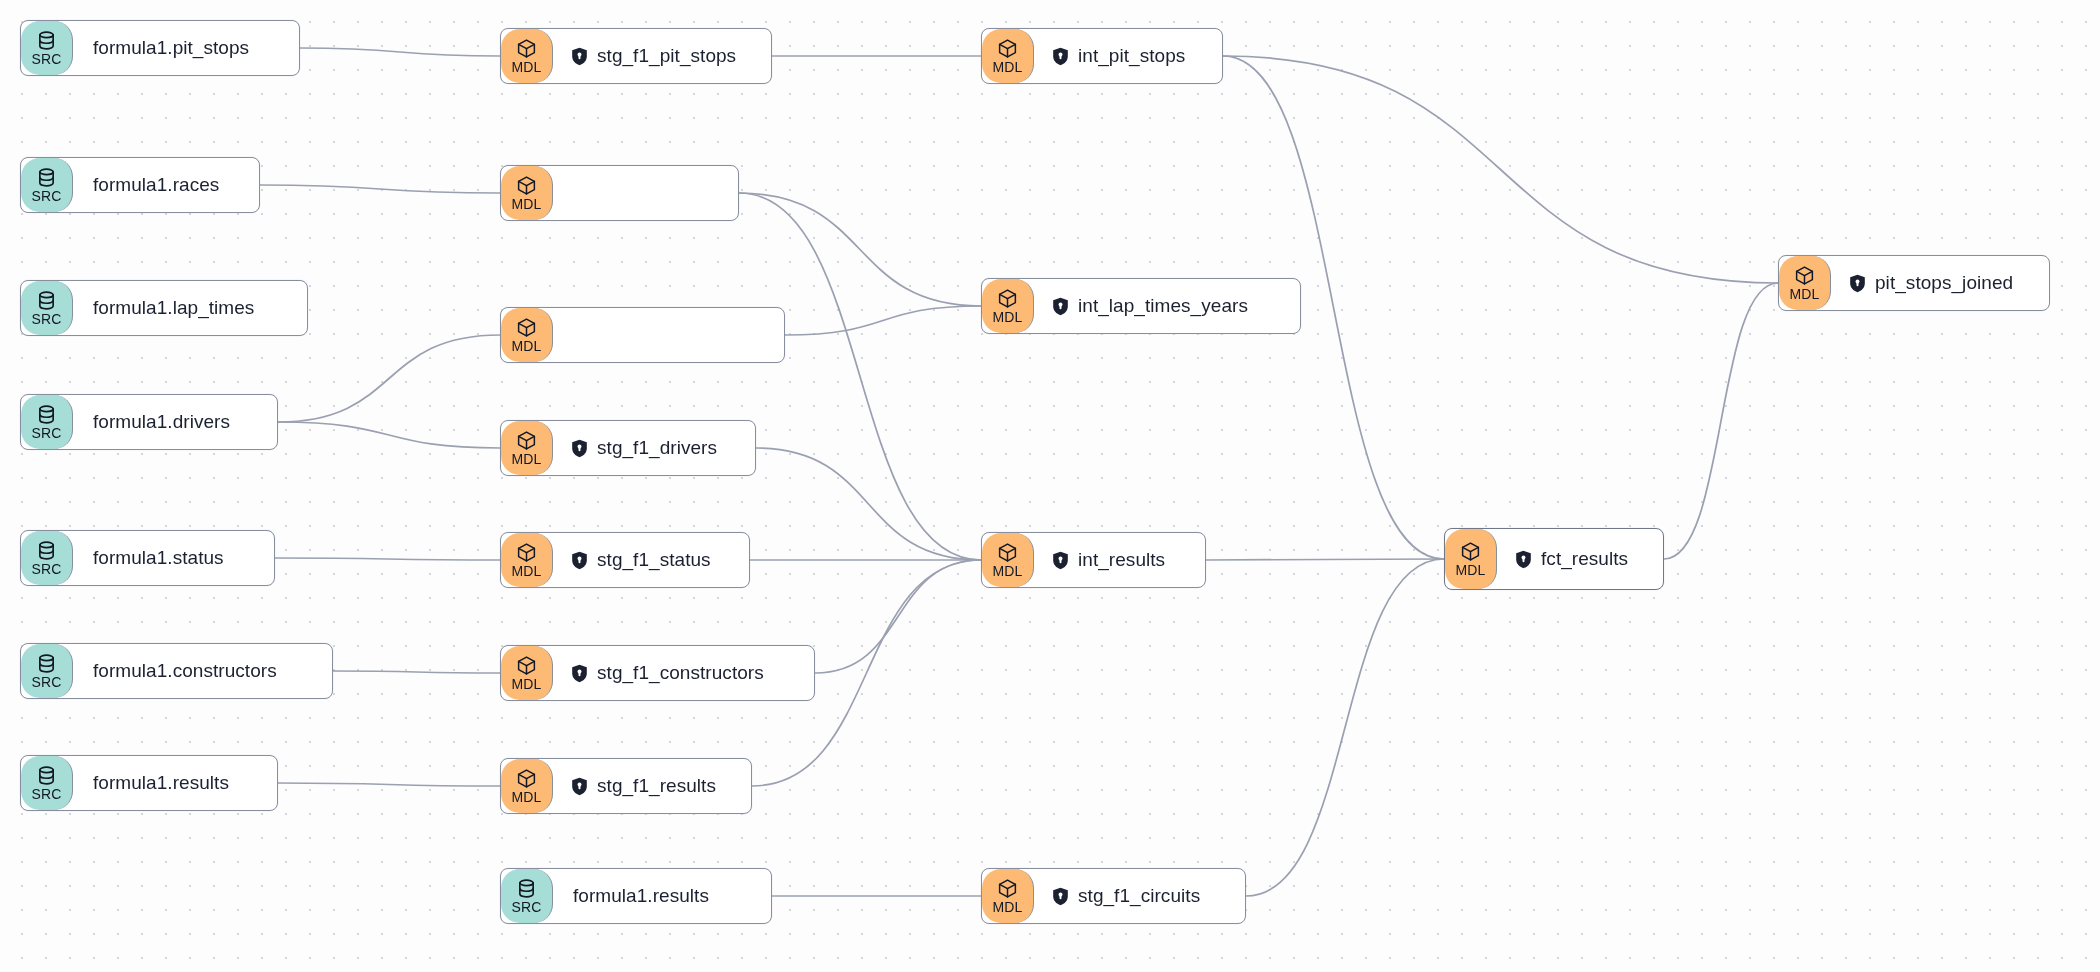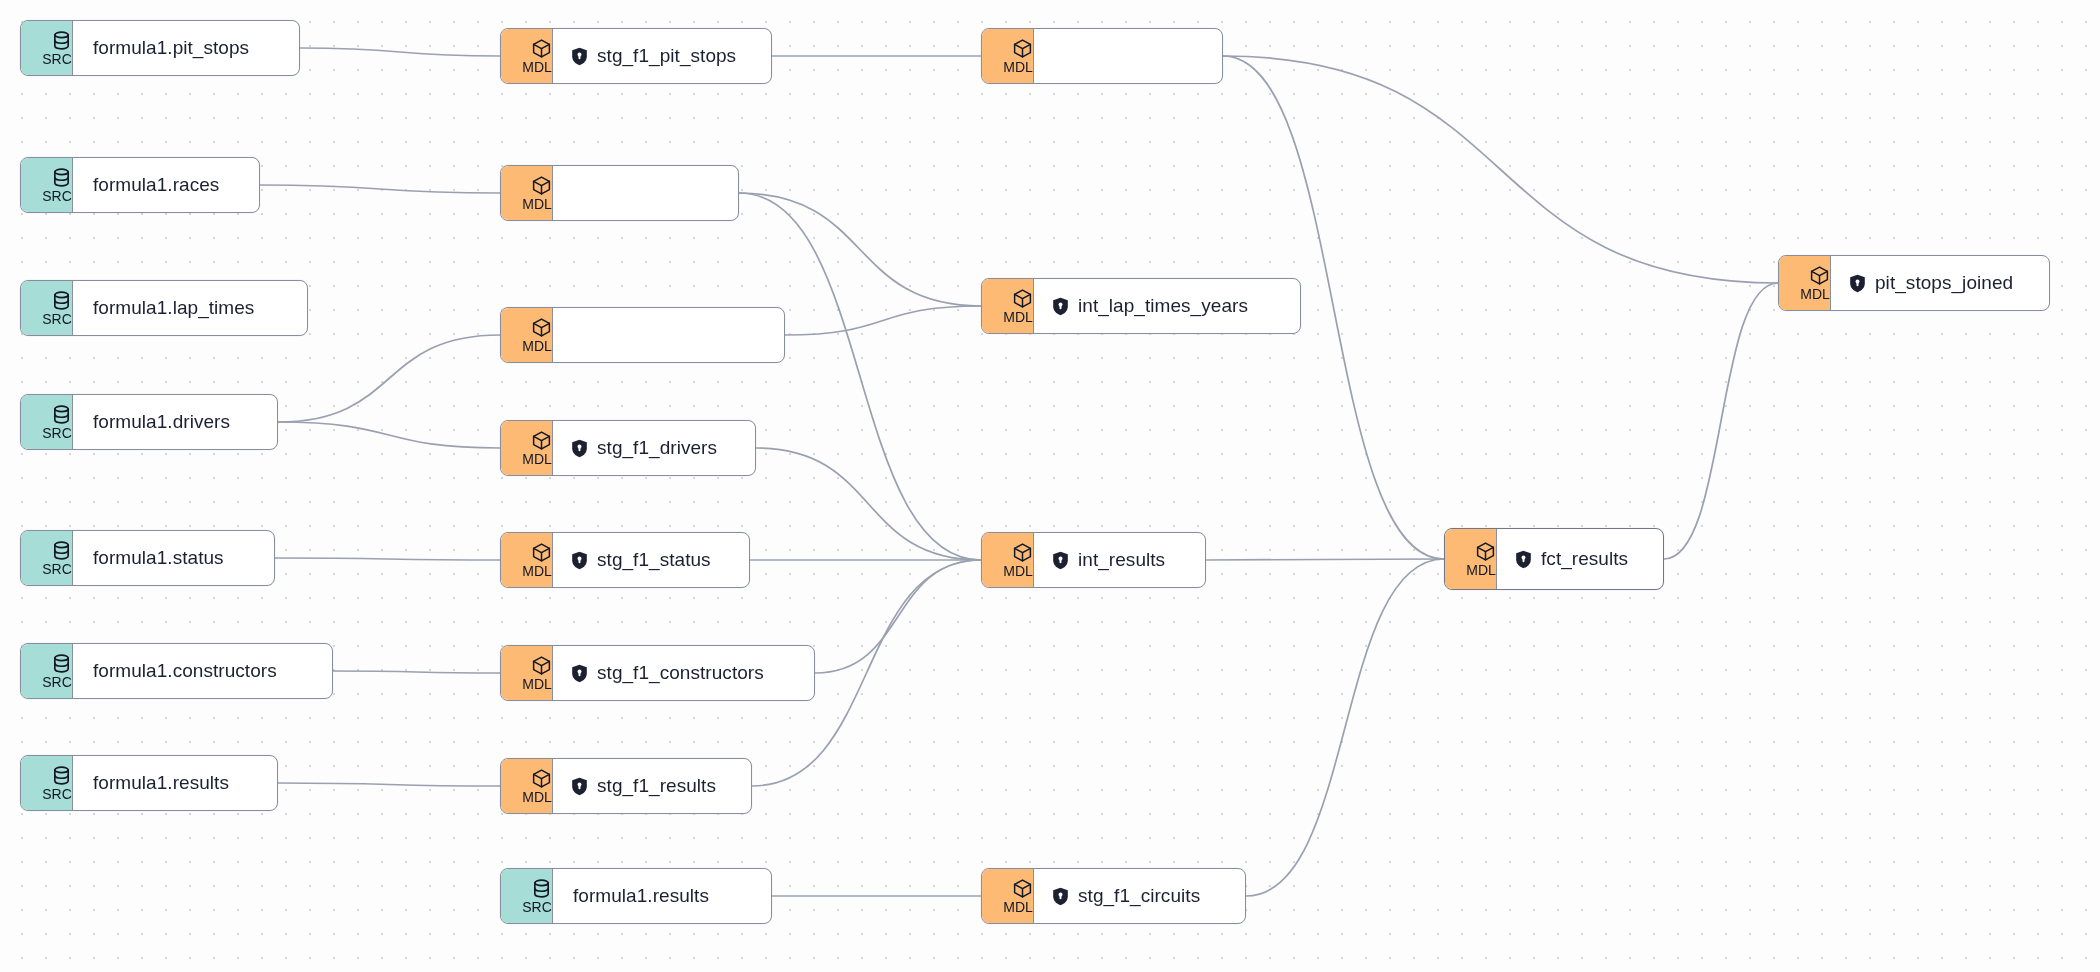--- a/index.html
+++ b/index.html
@@ -45,25 +45,26 @@
   .node.selected {
     height: 62px;
     border-color: #6f7789;
     border-width: 1.6px;
   }
   .badge {
     flex: 0 0 auto;
     width: 52px;
     display: flex;
     flex-direction: column;
-    align-items: flex-end;
+    align-items: center;
     justify-content: center;
     gap: 1px;
     border-right: 1.4px solid #878e9e;
     box-sizing: border-box;
+    border-radius: 19px;
   }
   .badge.src { background: #a6ddd7; }
   .badge.mdl { background: #fdba74; }
   .badge .badge-icon {
     display: block;
     line-height: 0;
   }
   .badge .badge-text {
     font-size: 14px;
     line-height: 14px;
@@ -353,20 +354,28 @@
       </div>
       <div class="node" style="left: 981px; top: 28px; width: 242px;">
         <div class="badge mdl">
           <span class="badge-icon"><svg width="21" height="21" viewBox="0 0 24 24" fill="none" stroke="#121826" stroke-width="1.7" stroke-linecap="round" stroke-linejoin="round">
               <path d="M12 2.4 21 7.3v9.4L12 21.6 3 16.7V7.3z"></path>
               <path d="M3 7.3 12 12.2l9-4.9"></path>
               <path d="M12 12.2v9.4"></path>
             </svg></span>
           <span class="badge-text">MDL</span>
         </div>
+        <div class="body">
+          <span class="shield-icon"><svg width="17" height="19" viewBox="0 0 20 22" aria-hidden="true">
+              <path d="M10 0.8 18.6 3.6v7.1c0 5.2-3.6 8.9-8.6 10.5C5 19.6 1.4 15.9 1.4 10.7V3.6z" fill="#1b2130"></path>
+              <circle cx="10" cy="8.7" r="2.3" fill="#ffffff"></circle>
+              <rect x="8.85" y="9.6" width="2.3" height="4.6" rx="1.15" fill="#ffffff"></rect>
+            </svg></span>
+          <span class="node-label">int_pit_stops</span>
+        </div>
       </div>
       <div class="node" style="left: 981px; top: 278px; width: 320px;">
         <div class="badge mdl">
           <span class="badge-icon"><svg width="21" height="21" viewBox="0 0 24 24" fill="none" stroke="#121826" stroke-width="1.7" stroke-linecap="round" stroke-linejoin="round">
               <path d="M12 2.4 21 7.3v9.4L12 21.6 3 16.7V7.3z"></path>
               <path d="M3 7.3 12 12.2l9-4.9"></path>
               <path d="M12 12.2v9.4"></path>
             </svg></span>
           <span class="badge-text">MDL</span>
         </div>

